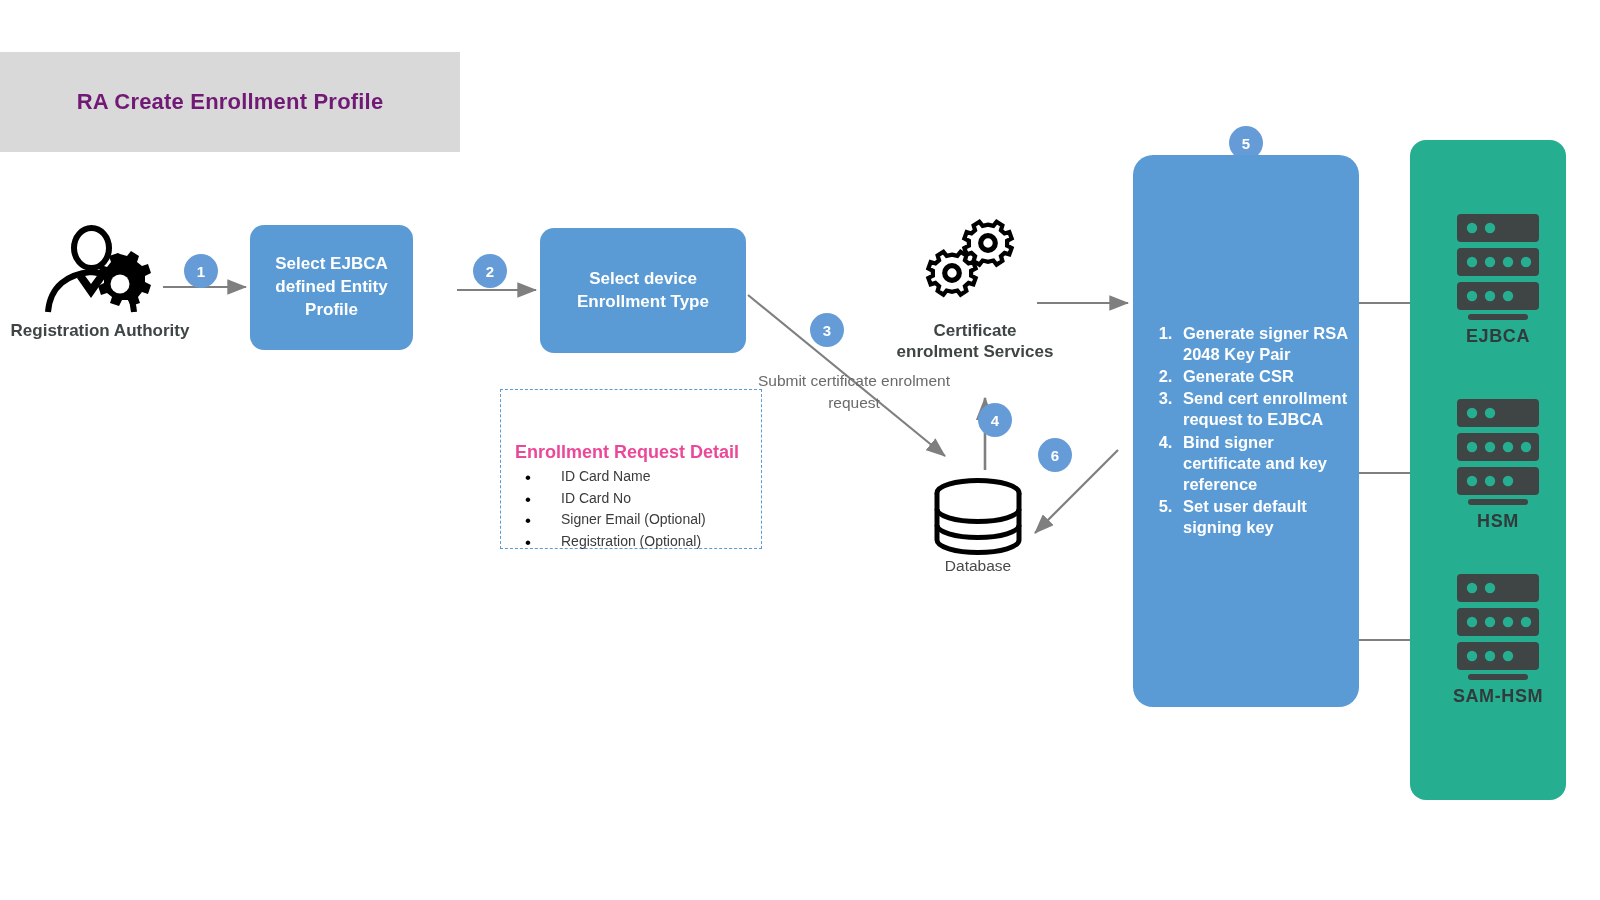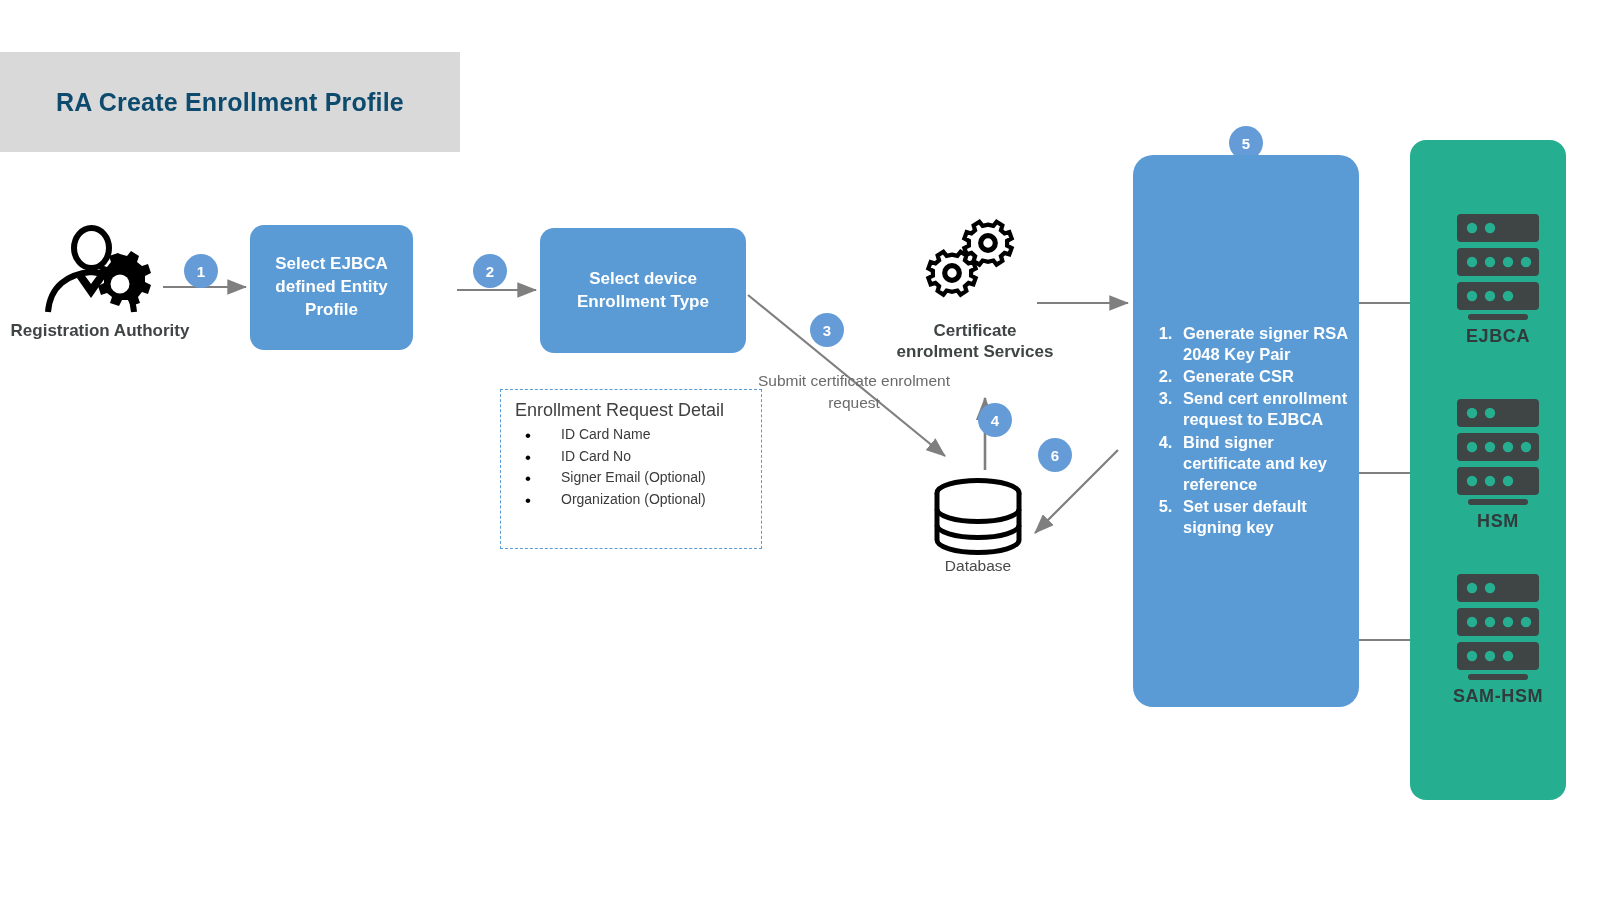--- a/index.html
+++ b/index.html
@@ -12,21 +12,21 @@
   #canvas { position: relative; width: 1600px; height: 900px; background: #fff; }
 
   
   .title-banner {
     position: absolute; left: 0; top: 52px;
     width: 460px; height: 100px;
     background: #d9d9d9;
     display: flex; align-items: center; justify-content: center;
   }
   .title-text {
-    font-size: 25px; font-weight: bold; color: #0c4a6e;
+    font-size: 22px; font-weight: bold; color: #701a75;
     text-align: center; line-height: 1.3; letter-spacing: .2px;
     padding: 0 40px;
   }
 
   
   .node { position: absolute; }
 
   
   .ra-label {
     position: absolute; left: 10px; top: 320px; width: 180px;
@@ -70,22 +70,22 @@
 
   
   #enroll-detail {
     position: absolute; left: 500px; top: 389px;
     width: 262px; height: 160px;
     border: 1.6px dashed #5b9bd5;
     padding: 10px 12px 0 14px;
     background: #fff;
   }
   #enroll-detail .det-title {
-    font-size: 18px; font-weight: normal; color: #404040;
-    line-height: 1.22; margin-bottom: 2px;
+    font-size: 18px; font-weight: bold; color: #ec4899;
+    line-height: 1.22; margin-bottom: 2px; margin-top: 42px;
   }
   #enroll-detail ul { list-style: none; padding: 0; margin: 0; }
   #enroll-detail ul li {
     font-size: 14px; color: #3b3b3b; line-height: 1.55;
     position: relative; padding-left: 46px;
   }
   #enroll-detail ul li::before {
     content: "•"; position: absolute; left: 10px; top: -1px;
     font-size: 17px; color: #000; line-height: 1.55;
   }
@@ -198,21 +198,21 @@
   <div class="step-badge" style="left:1038px; top:438px;">
     <span>6</span>
   </div>
 
   <div id="enroll-detail">
     <div class="det-title">Enrollment Request Detail</div>
     <ul>
       <li>ID Card Name</li>
       <li>ID Card No</li>
       <li>Signer Email (Optional)</li>
-      <li>Organization (Optional)</li>
+      <li>Registration (Optional)</li>
     </ul>
   </div>
 
   <div id="arrow-caption">Submit certificate enrolment request</div>
 
   <div class="node" style="left:918px; top:218px;">
     <svg width="110" height="92" viewBox="0 0 110 92">
 
       <g transform="translate(70,28)">
         <path d="M0,-26 L6.5,-24.5 L10.5,-29.5 L17.5,-25 L15.8,-19.2 L20.2,-15.3 L26,-17

